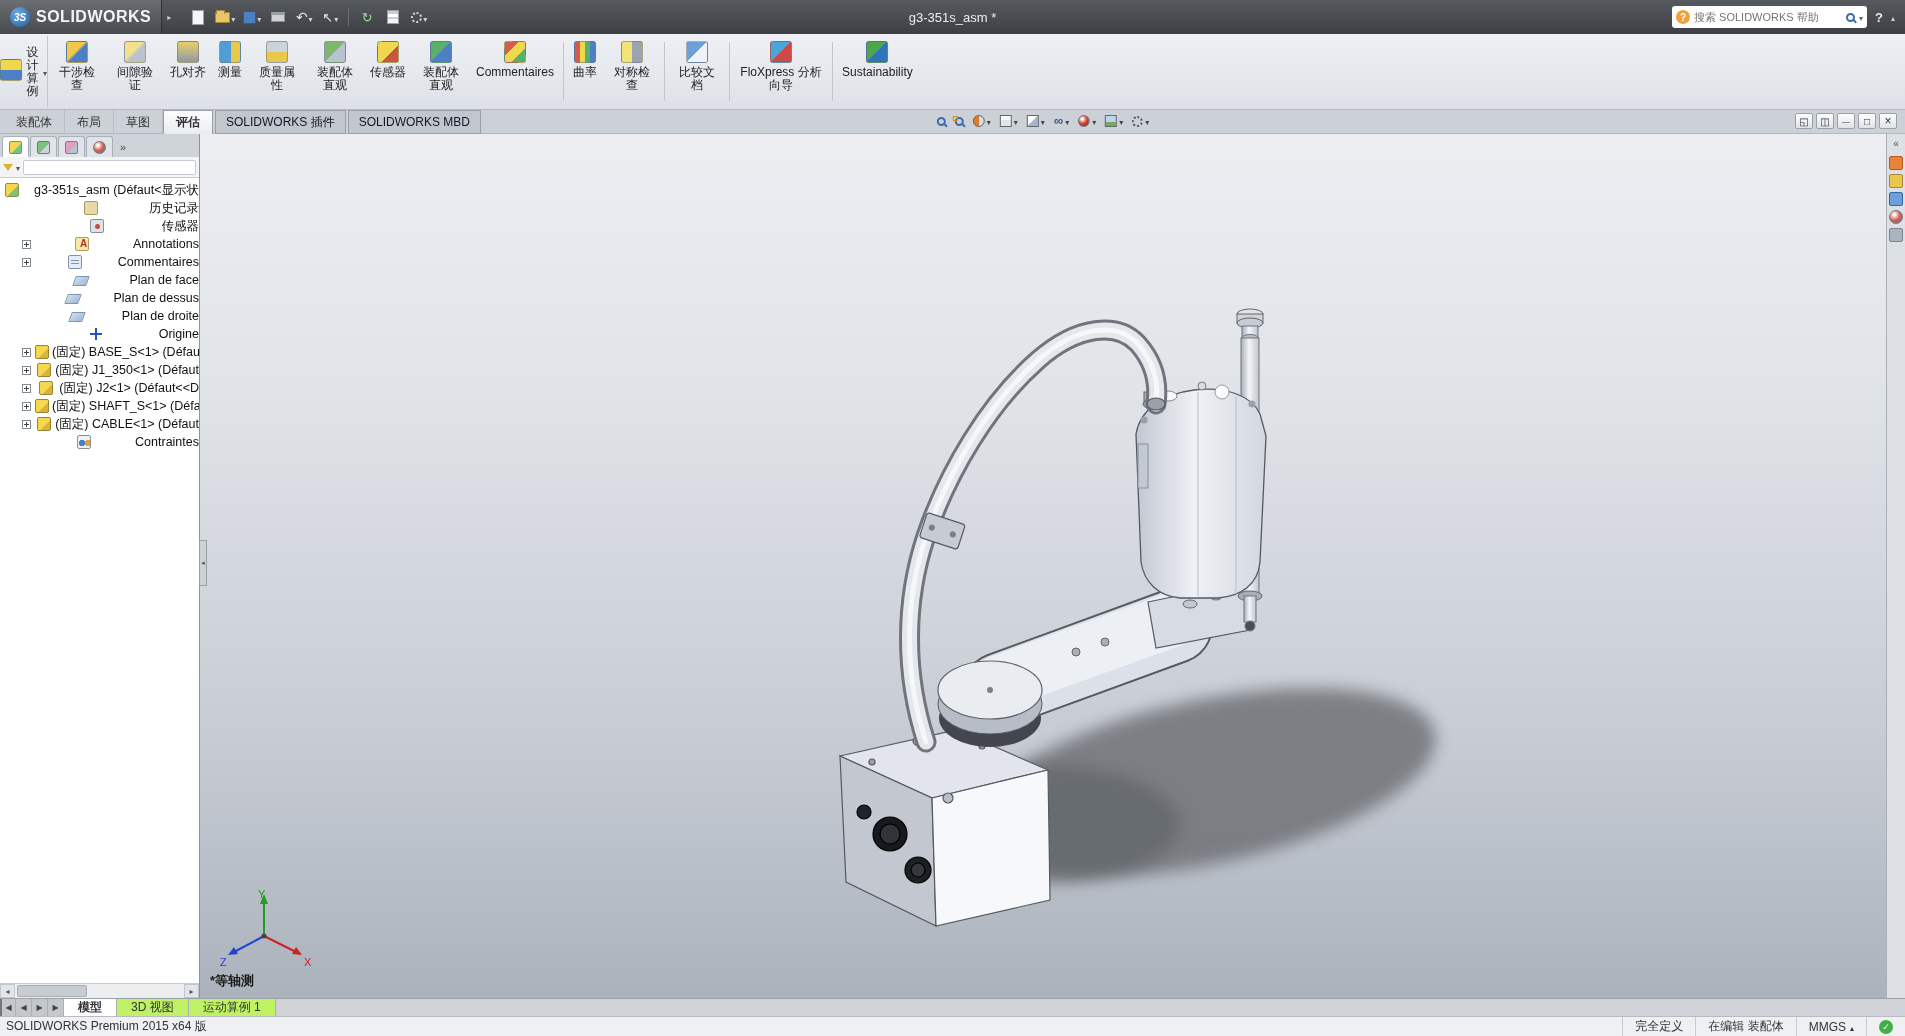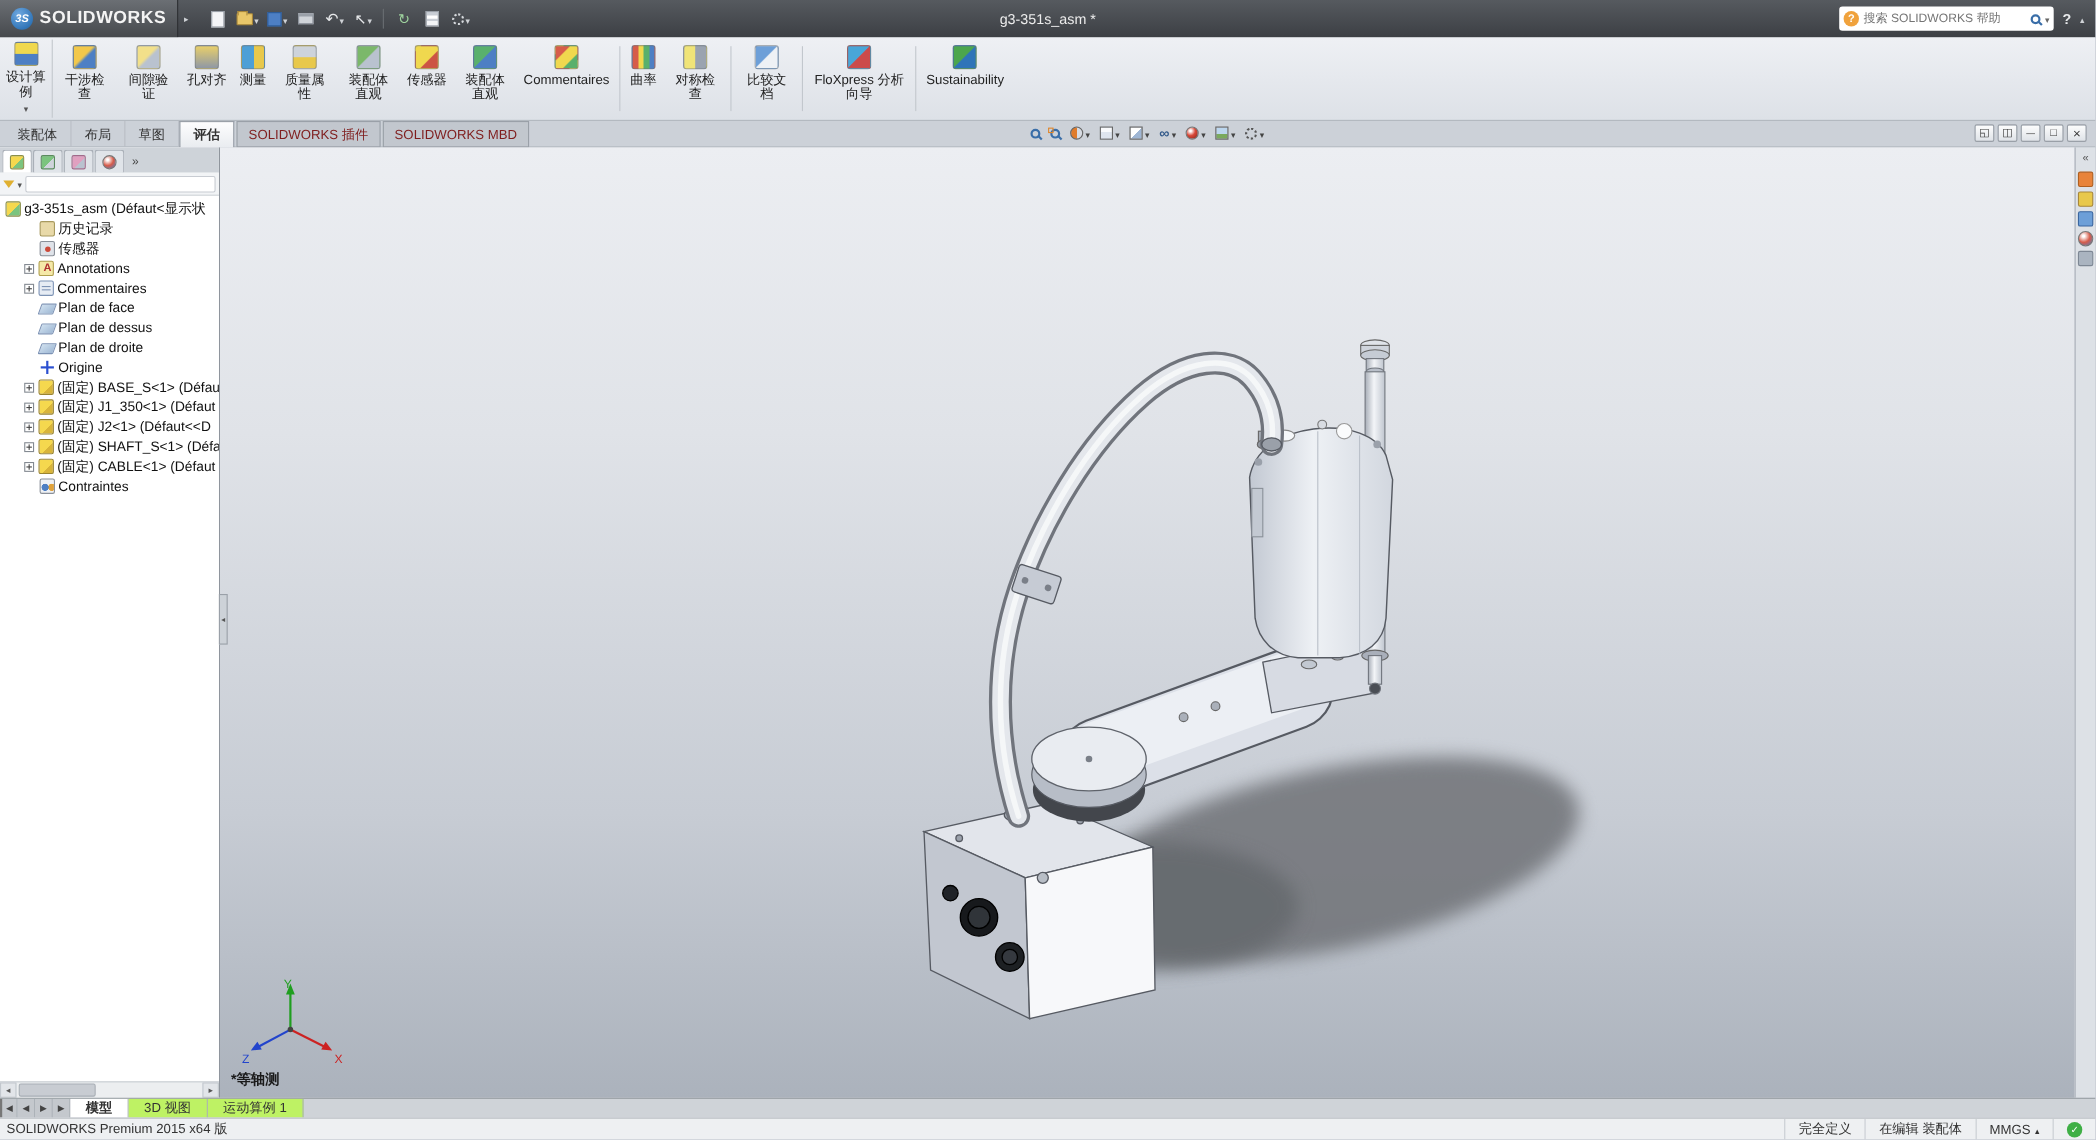--- a/index.html
+++ b/index.html
@@ -42,21 +42,21 @@
     display:flex; align-items:center; justify-content:center; flex:0 0 14px; }
   .search-input { border:none; outline:none; flex:1; font-size:11px; color:#444; font-family:"Liberation Sans",sans-serif; min-width:0; background:transparent; }
   .mag { width:9px; height:9px; border:2px solid #3a6ea8; border-radius:50%; position:relative; flex:0 0 9px; }
   .mag::after { content:""; position:absolute; width:5px; height:2px; background:#3a6ea8; transform:rotate(45deg); right:-4px; bottom:-2px; }
   .help-btn { color:#e8eaec; font-size:13px; font-weight:bold; }
   .collapse-btn { color:#cfd2d6; }
 
   
   .ribbon { position:absolute; top:34px; left:0; right:0; height:76px;
     background:linear-gradient(#eef0f4,#dde1e7); border-bottom:1px solid #b3b9c0; display:flex; align-items:stretch; padding:2px 2px 2px 0; }
-  .design-study { width:48px; display:flex; flex-direction:column; align-items:center; justify-content:center;
+  .design-study { width:48px; display:flex; flex-direction:row; align-items:center; justify-content:center;
     border-right:1px solid #c2c7cd; gap:1px; text-align:center; }
   .ribbon-btn { display:flex; flex-direction:column; align-items:center; justify-content:flex-start;
     padding:5px 6px 2px; border-radius:2px; }
   .ri { width:22px; height:22px; border-radius:3px; border:1px solid rgba(110,116,124,.55); margin-bottom:3px; flex:0 0 22px; }
   .lbl { font-size:12px; line-height:13px; text-align:center; word-break:break-all; color:#222; }
   .w44 { max-width:46px; }
   .w90 { max-width:92px; }
   .w110 { max-width:116px; }
   .w80 { max-width:84px; }
   .ribbon-sep { width:1px; background:#c2c7cd; margin:6px 3px; }
@@ -77,21 +77,21 @@
   .ri-flox{background:linear-gradient(135deg,#49a6d8 50%,#cc4a4a 50%);}
   .ri-drivex{background:linear-gradient(135deg,#c23b3b 50%,#3a66b0 50%);}
   .ri-sustain{background:linear-gradient(135deg,#4ca64c 50%,#2e74b8 50%);}
 
   
   .tabrow { position:absolute; top:110px; left:0; right:0; height:24px; background:#ccd1d8; border-bottom:1px solid #b3b9c0; }
   .cmdtabs { position:absolute; left:4px; top:0; height:24px; display:flex; align-items:stretch; }
   .cmdtab { padding:0 12px; display:flex; align-items:center; font-size:12px; color:#333;
     border-right:1px solid #b9bec5; }
   .cmdtab.active { background:linear-gradient(#fdfdfe,#e9ecf0); border:1px solid #9aa0a8; border-bottom:none; font-weight:bold; }
-  .addintab { padding:0 10px; display:flex; align-items:center; font-size:12px; color:#7f1d1d;
+  .addintab { padding:0 10px; display:flex; align-items:center; font-size:12px; color:#0f172a;
     background:#c2c7ce; border:1px solid #9aa0a8; margin-left:2px; }
   .hud { position:absolute; left:1043px; top:2px; transform:translateX(-50%); display:flex; align-items:center; gap:3px; }
   .hud-btn { display:flex; align-items:center; gap:2px; padding:2px 3px; border-radius:2px; }
   .hud-caret { color:#444; }
   .zoombox { width:5px; height:5px; border:1px solid #e0862a; position:absolute; left:1px; top:1px; }
   .icon-rel { position:relative; }
   .sec-icon { width:12px; height:12px; border-radius:50%; border:1px solid #666; background:linear-gradient(90deg,#e07b2a 50%,#d7dbe2 50%); }
   .cube-icon { width:12px; height:12px; background:#dfe5ee; border:1px solid #666; box-shadow:inset 0 4px 0 rgba(255,255,255,.8); }
   .style-icon { width:12px; height:12px; background:linear-gradient(135deg,#fff 50%,#9fb6d4 50%); border:1px solid #666; }
   .glasses-icon::before { content:"∞"; font-size:13px; font-weight:bold; color:#335a8a; line-height:10px; }
@@ -117,21 +117,21 @@
   .pti { width:13px; height:13px; border-radius:2px; }
   .pti-feat { background:linear-gradient(135deg,#f5d84e 55%,#7bc47e 55%); border:1px solid #8a8f4a; }
   .pti-prop { background:linear-gradient(135deg,#7bc47e 55%,#cfd4db 55%); border:1px solid #5a8a5e; }
   .pti-conf { background:linear-gradient(135deg,#e0a0c0 55%,#b9c2cf 55%); border:1px solid #a06a8a; }
   .pti-disp { border-radius:50%; background:radial-gradient(circle at 35% 30%, #fff 8%, #d65c4a 50%, #4d7fc4 100%); border:1px solid #777; }
   .filter-row { height:21px; background:#f2f4f6; border-bottom:1px solid #c8ccd2; display:flex; align-items:center; padding:0 3px; gap:3px; flex:0 0 21px; }
   .funnel { width:0; height:0; border-left:5px solid transparent; border-right:5px solid transparent; border-top:7px solid #e0b030; }
   .filter-caret { color:#555; }
   .filter-field { flex:1; height:15px; background:#fff; border:1px solid #c8ccd2; border-radius:2px; }
   .tree { flex:1; overflow:hidden; padding-top:3px; background:#fff; }
-  .trow { display:flex; align-items:center; gap:3px; height:18px; padding-left:22px; white-space:nowrap; font-size:12.5px; color:#111; overflow:hidden; }
+  .trow { display:flex; align-items:center; gap:3px; height:18px; padding-left:22px; white-space:nowrap; font-size:12.5px; color:#111; overflow:hidden;justify-content:space-between; }
   .trow.root { padding-left:5px; }
   .exp { width:9px; height:9px; flex:0 0 9px; border:1px solid #848a92; background:#fff; position:relative; margin-right:1px; }
   .exp::before { content:""; position:absolute; left:1px; right:1px; top:3px; height:1px; background:#444; }
   .exp::after { content:""; position:absolute; top:1px; bottom:1px; left:3px; width:1px; background:#444; }
   .spc { width:11px; flex:0 0 11px; }
   .ti { width:14px; height:14px; flex:0 0 14px; border-radius:2px; position:relative; }
   .ti-assembly { background:linear-gradient(135deg,#f5d84e 55%,#7bc47e 55%); border:1px solid #8a8f4a; }
   .ti-history { background:#e8d9a8; border:1px solid #a89a5f; }
   .ti-sensors { background:#dfe3e9; border:1px solid #8a9099; }
   .ti-sensors::after { content:""; position:absolute; left:4px; top:4px; width:5px; height:5px; border-radius:50%; background:#cc4a3a; }

